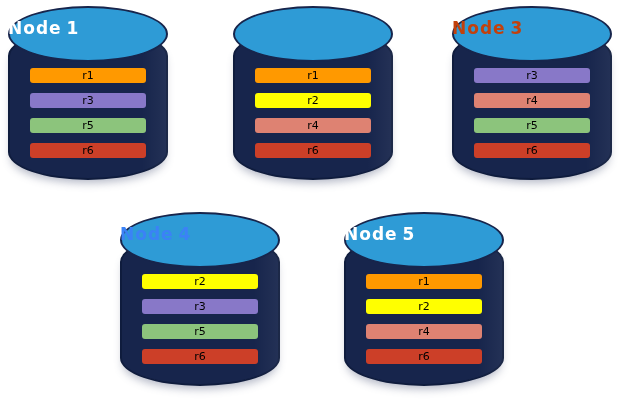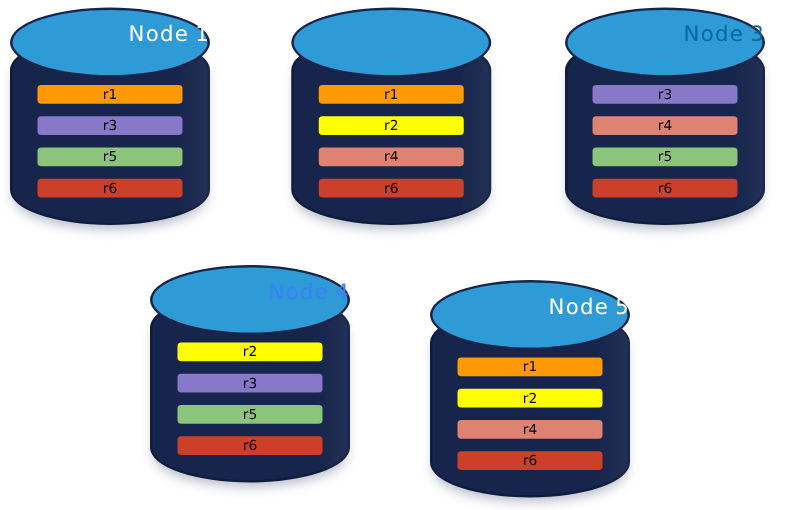--- a/index.html
+++ b/index.html
@@ -53,26 +53,27 @@
     background: #2E9BD6;
     border: 2px solid #17254C;
     border-radius: 50%;
     box-sizing: border-box;
   }
   .node-label {
     position: absolute;
     left: 0;
     top: 12px;
     width: 160px;
-    text-align: right;
+    text-align: left;
     color: #ffffff;
     font-size: 17px;
     letter-spacing: 1px;
     white-space: nowrap;
     z-index: 4;
+    font-weight: bold;
   }
   .node-label .n-idx {
     margin-left: 5px;
   }
 
   
   .replicas {
     position: absolute;
     left: 22px;
     top: 62px;
@@ -121,21 +122,21 @@
       <div class="replica" style="background: rgb(255, 255, 0); color: rgb(0, 0, 0);">r2</div>
       <div class="replica" style="background: rgb(222, 130, 114); color: rgb(0, 0, 0);">r4</div>
       <div class="replica" style="background: rgb(204, 63, 40); color: rgb(0, 0, 0);">r6</div>
     </div>
   </div>
 
   <div class="node" style="left: 452px; top: 6px;">
     <div class="node-body" style="background: rgb(23, 37, 76); border-color: rgb(15, 28, 61);"></div>
     <div class="node-shade"></div>
     <div class="node-top" style="background: rgb(46, 155, 214);"></div>
-    <div class="node-label" style="color: #0369a1;">
+    <div class="node-label" style="color: #c2410c;">
       <span>Node</span><span class="n-idx">3</span>
     </div>
     <div class="replicas">
       <div class="replica" style="background: rgb(136, 120, 200); color: rgb(0, 0, 0);">r3</div>
       <div class="replica" style="background: rgb(222, 130, 114); color: rgb(0, 0, 0);">r4</div>
       <div class="replica" style="background: rgb(140, 196, 124); color: rgb(0, 0, 0);">r5</div>
       <div class="replica" style="background: rgb(204, 63, 40); color: rgb(0, 0, 0);">r6</div>
     </div>
   </div>
 
@@ -147,21 +148,21 @@
       <span>Node</span><span class="n-idx">4</span>
     </div>
     <div class="replicas">
       <div class="replica" style="background: rgb(255, 255, 0); color: rgb(0, 0, 0);">r2</div>
       <div class="replica" style="background: rgb(136, 120, 200); color: rgb(0, 0, 0);">r3</div>
       <div class="replica" style="background: rgb(140, 196, 124); color: rgb(0, 0, 0);">r5</div>
       <div class="replica" style="background: rgb(204, 63, 40); color: rgb(0, 0, 0);">r6</div>
     </div>
   </div>
 
-  <div class="node" style="left: 344px; top: 224px;">
+  <div class="node" style="left: 344px; top: 212px;">
     <div class="node-body" style="background: rgb(23, 37, 76); border-color: rgb(15, 28, 61);"></div>
     <div class="node-shade"></div>
     <div class="node-top" style="background: rgb(46, 155, 214);"></div>
     <div class="node-label" style="color: rgb(255, 255, 255);">
       <span>Node</span><span class="n-idx">5</span>
     </div>
     <div class="replicas">
       <div class="replica" style="background: rgb(255, 153, 0); color: rgb(0, 0, 0);">r1</div>
       <div class="replica" style="background: rgb(255, 255, 0); color: rgb(0, 0, 0);">r2</div>
       <div class="replica" style="background: rgb(222, 130, 114); color: rgb(0, 0, 0);">r4</div>

